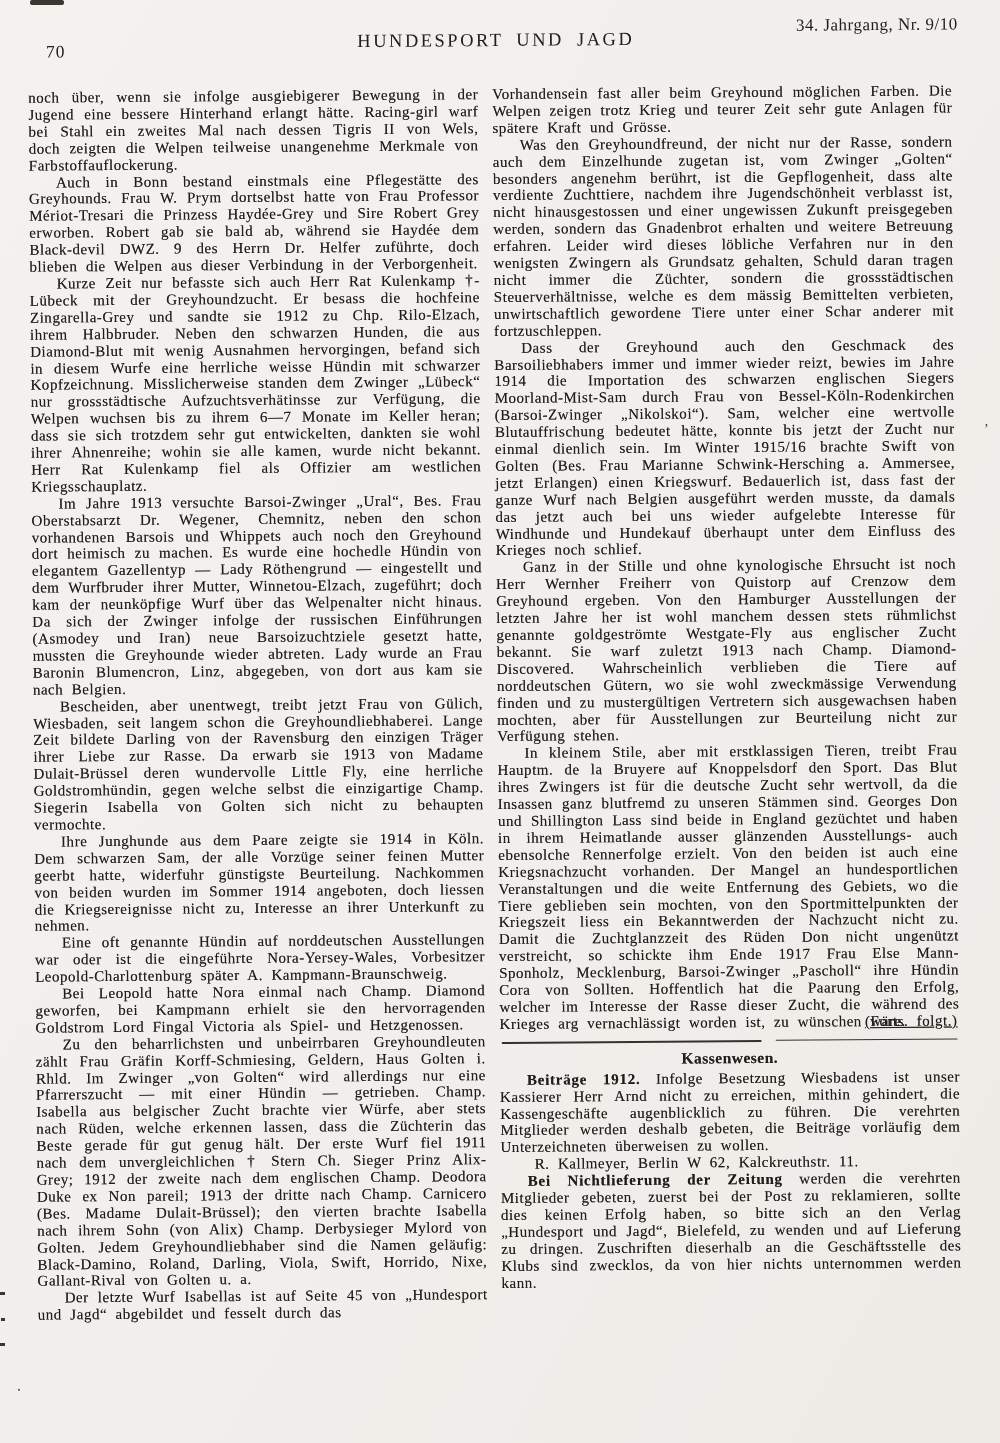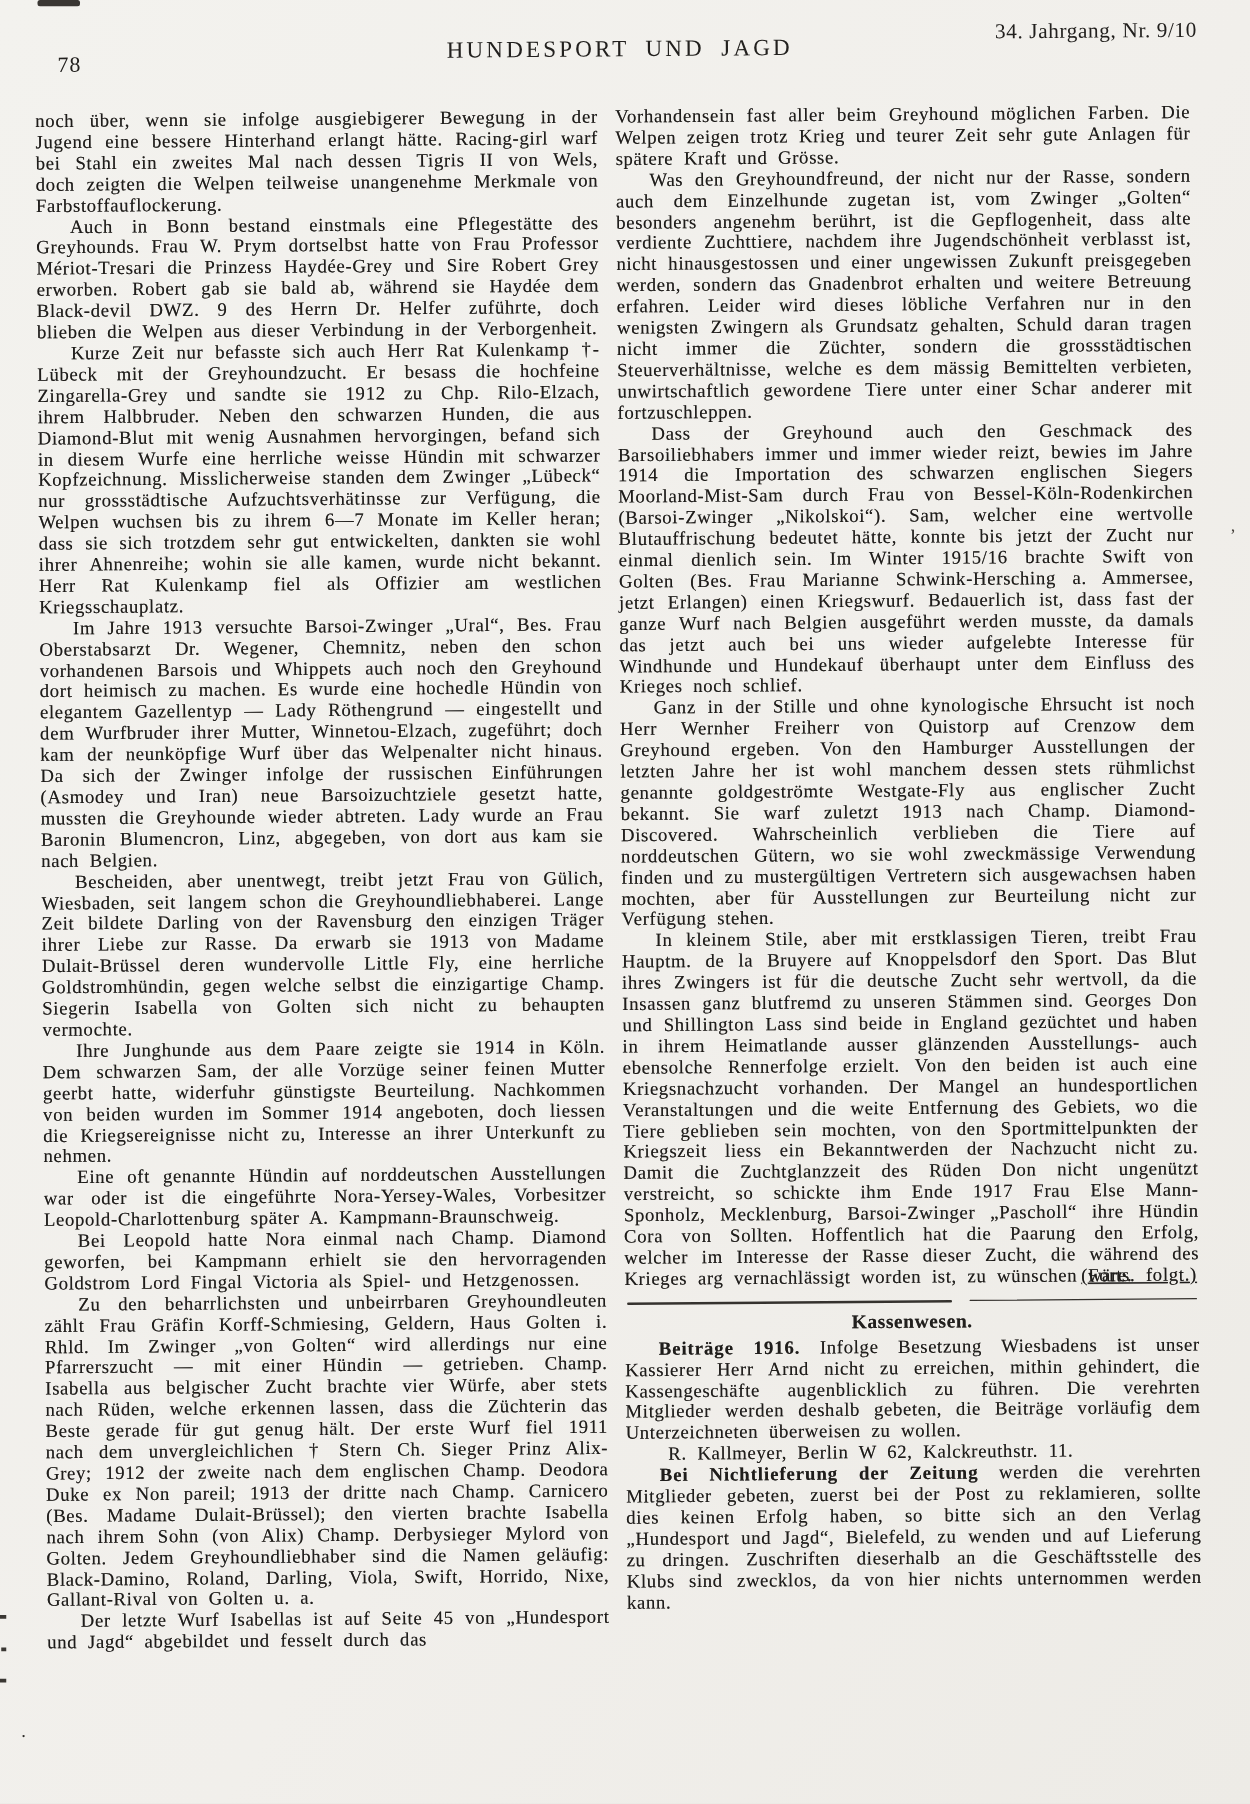--- a/index.html
+++ b/index.html
@@ -80,21 +80,21 @@
     left:984px;top:422px;width:4px;height:9px;background:none;color:#4a4641;font-size:14px;
   }
 </style>
 </head>
 <body>
 
 <div class="sheet">
   <div class="content">
 
     <div class="page-header">
-      <span class="page-num">78</span>
+      <span class="page-num">70</span>
       <span class="journal-title">HUNDESPORT UND JAGD</span>
       <span class="issue-info">34. Jahrgang, Nr. 9/10</span>
     </div>
 
     <div class="columns">
 
       <div class="col left">
         <p>noch über, wenn sie infolge ausgiebigerer Bewegung in der Jugend eine bessere Hinterhand erlangt hätte. Racing-girl warf bei Stahl ein zweites Mal nach dessen Tigris II von Wels, doch zeigten die Welpen teilweise unangenehme Merkmale von Farbstoffauflockerung.</p>
         <p class="ind">Auch in Bonn bestand einstmals eine Pflegestätte des Greyhounds. Frau W. Prym dortselbst hatte von Frau Professor Mériot-Tresari die Prinzess Haydée-Grey und Sire Robert Grey erworben. Robert gab sie bald ab, während sie Haydée dem Black-devil DWZ. 9 des Herrn Dr. Helfer zuführte, doch blieben die Welpen aus dieser Verbindung in der Verborgenheit.</p>
         <p class="ind">Kurze Zeit nur befasste sich auch Herr Rat Kulenkamp †-Lübeck mit der Greyhoundzucht. Er besass die hochfeine Zingarella-Grey und sandte sie 1912 zu Chp. Rilo-Elzach, ihrem Halbbruder. Neben den schwarzen Hunden, die aus Diamond-Blut mit wenig Ausnahmen hervorgingen, befand sich in diesem Wurfe eine herrliche weisse Hündin mit schwarzer Kopfzeichnung. Misslicherweise standen dem Zwinger „Lübeck“ nur grossstädtische Aufzuchtsverhätinsse zur Verfügung, die Welpen wuchsen bis zu ihrem 6—7 Monate im Keller heran; dass sie sich trotzdem sehr gut entwickelten, dankten sie wohl ihrer Ahnenreihe; wohin sie alle kamen, wurde nicht bekannt. Herr Rat Kulenkamp fiel als Offizier am westlichen Kriegsschauplatz.</p>
@@ -114,21 +114,21 @@
         <p class="ind">Ganz in der Stille und ohne kynologische Ehrsucht ist noch Herr Wernher Freiherr von Quistorp auf Crenzow dem Greyhound ergeben. Von den Hamburger Ausstellungen der letzten Jahre her ist wohl manchem dessen stets rühmlichst genannte goldgeströmte Westgate-Fly aus englischer Zucht bekannt. Sie warf zuletzt 1913 nach Champ. Diamond-Discovered. Wahrscheinlich verblieben die Tiere auf norddeutschen Gütern, wo sie wohl zweckmässige Verwendung finden und zu mustergültigen Vertretern sich ausgewachsen haben mochten, aber für Ausstellungen zur Beurteilung nicht zur Verfügung stehen.</p>
         <p class="ind lastp"><span>In kleinem Stile, aber mit erstklassigen Tieren, treibt Frau Hauptm. de la Bruyere auf Knoppelsdorf den Sport. Das Blut ihres Zwingers ist für die deutsche Zucht sehr wertvoll, da die Insassen ganz blutfremd zu unseren Stämmen sind. Georges Don und Shillington Lass sind beide in England gezüchtet und haben in ihrem Heimatlande ausser glänzenden Ausstellungs- auch ebensolche Rennerfolge erzielt. Von den beiden ist auch eine Kriegsnachzucht vorhanden. Der Mangel an hundesportlichen Veranstaltungen und die weite Entfernung des Gebiets, wo die Tiere geblieben sein mochten, von den Sportmittelpunkten der Kriegszeit liess ein Bekanntwerden der Nachzucht nicht zu. Damit die Zuchtglanzzeit des Rüden Don nicht ungenützt verstreicht, so schickte ihm Ende 1917 Frau Else Mann-Sponholz, Mecklenburg, Barsoi-Zwinger „Pascholl“ ihre Hündin Cora von Sollten. Hoffentlich hat die Paarung den Erfolg, welcher im Interesse der Rasse dieser Zucht, die während des Krieges arg vernachlässigt worden ist, zu wünschen wäre.</span><span class="forts">(Forts. folgt.)</span></p>
 
         <div class="sect-divider">
           <span class="seg a"></span>
           <span class="seg b"></span>
         </div>
 
         <div class="sect-heading">Kassenwesen.</div>
 
-        <p class="ind"><span class="lead">Beiträge 1916.</span><span> Infolge Besetzung Wiesbadens ist unser Kassierer Herr Arnd nicht zu erreichen, mithin gehindert, die Kassengeschäfte augenblicklich zu führen. Die verehrten Mitglieder werden deshalb gebeten, die Beiträge vorläufig dem Unterzeichneten überweisen zu wollen.</span></p>
+        <p class="ind"><span class="lead">Beiträge 1912.</span><span> Infolge Besetzung Wiesbadens ist unser Kassierer Herr Arnd nicht zu erreichen, mithin gehindert, die Kassengeschäfte augenblicklich zu führen. Die verehrten Mitglieder werden deshalb gebeten, die Beiträge vorläufig dem Unterzeichneten überweisen zu wollen.</span></p>
 
         <p class="signature">R. Kallmeyer, Berlin W 62, Kalckreuthstr. 11.</p>
 
         <p class="ind"><span class="lead">Bei Nichtlieferung der Zeitung</span><span> werden die verehrten Mitglieder gebeten, zuerst bei der Post zu reklamieren, sollte dies keinen Erfolg haben, so bitte sich an den Verlag „Hundesport und Jagd“, Bielefeld, zu wenden und auf Lieferung zu dringen. Zuschriften dieserhalb an die Geschäftsstelle des Klubs sind zwecklos, da von hier nichts unternommen werden kann.</span></p>
       </div>
 
     </div>
 
     <span class="margin-mark">·</span>
   </div>

